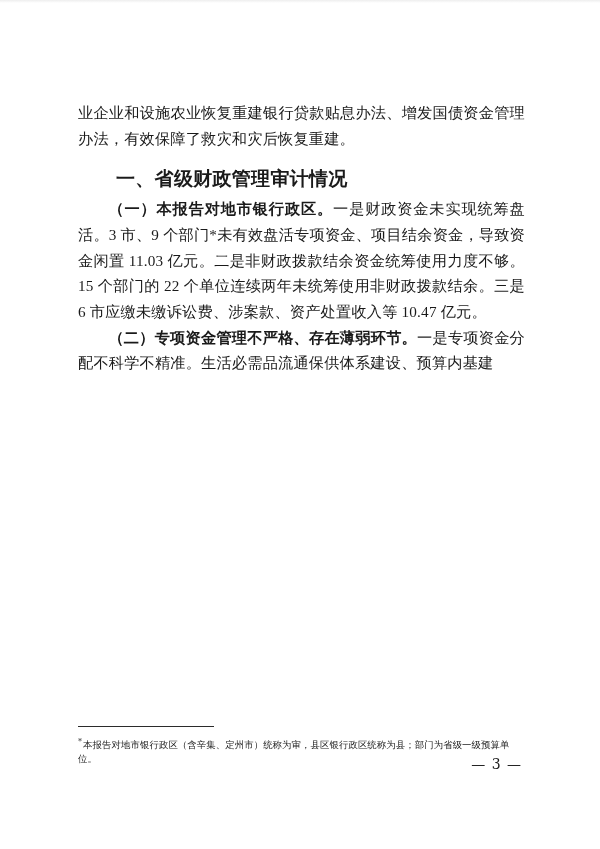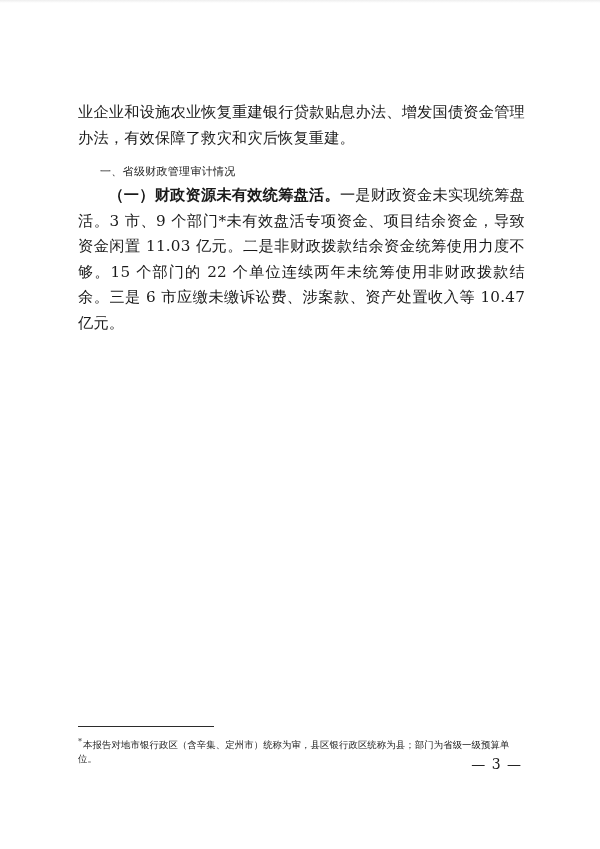--- a/index.html
+++ b/index.html
@@ -23,28 +23,29 @@
     width: 447px;
   }
   .para {
     font-size: 15.2px;
     line-height: 1.68;
     text-align: justify;
     text-justify: inter-ideograph;
     letter-spacing: 0.2px;
     margin: 0 0 0.5px 0;
     word-break: break-all;
+    font-family: Liberation Serif, serif;
   }
   .indent {
     text-indent: 2em;
   }
   .heading {
-    font-size: 11px;
+    font-size: 19px;
     line-height: 1.68;
-    font-weight: normal;
+    font-weight: bold;
     text-indent: 2em;
     margin: 6px 0 2px 0;
     letter-spacing: 0.3px;
   }
   .sub-head {
     font-weight: bold;
   }
   .spacer-sm { height: 5px; }
   .footnote-rule {
     position: absolute;
@@ -92,22 +93,23 @@
   <div class="page-inner">
 
     <p class="para">业企业和设施农业恢复重建银行贷款贴息办法、增发国债资金管理办法，有效保障了救灾和灾后恢复重建。</p>
 
 
     <div class="spacer-sm"></div>
 
     <p class="heading">一、省级财政管理审计情况</p>
 
 
-    <p class="para indent"><span class="sub-head">（一）财政资源未有效统筹盘活。</span><span>一是财政资金未实现统筹盘活。3 市、9 个部门*未有效盘活专项资金、项目结余资金，导致资金闲置 11.03 亿元。二是非财政拨款结余资金统筹使用力度不够。15 个部门的 22 个单位连续两年未统筹使用非财政拨款结余。三是 6 市应缴未缴诉讼费、涉案款、资产处置收入等 10.47 亿元。</span></p>
+    <p class="para indent"><span class="sub-head">（一）本报告对地市银行政区。</span><span>一是财政资金未实现统筹盘活。3 市、9 个部门*未有效盘活专项资金、项目结余资金，导致资金闲置 11.03 亿元。二是非财政拨款结余资金统筹使用力度不够。15 个部门的 22 个单位连续两年未统筹使用非财政拨款结余。三是 6 市应缴未缴诉讼费、涉案款、资产处置收入等 10.47 亿元。</span></p>
 
+    <p class="para indent"><span class="sub-head">（二）专项资金管理不严格、存在薄弱环节。</span><span>一是专项资金分配不科学不精准。生活必需品流通保供体系建设、预算内基建</span></p>
 
   </div>
 
   <div class="footnote-rule"></div>
 
   <div class="footnote"><span class="mark">*</span><span>本报告对地市银行政区（含辛集、定州市）统称为审，县区银行政区统称为县；部门为省级一级预算单位。</span></div>
 
   <div class="page-number">— 3 —</div>
 </div>
 

